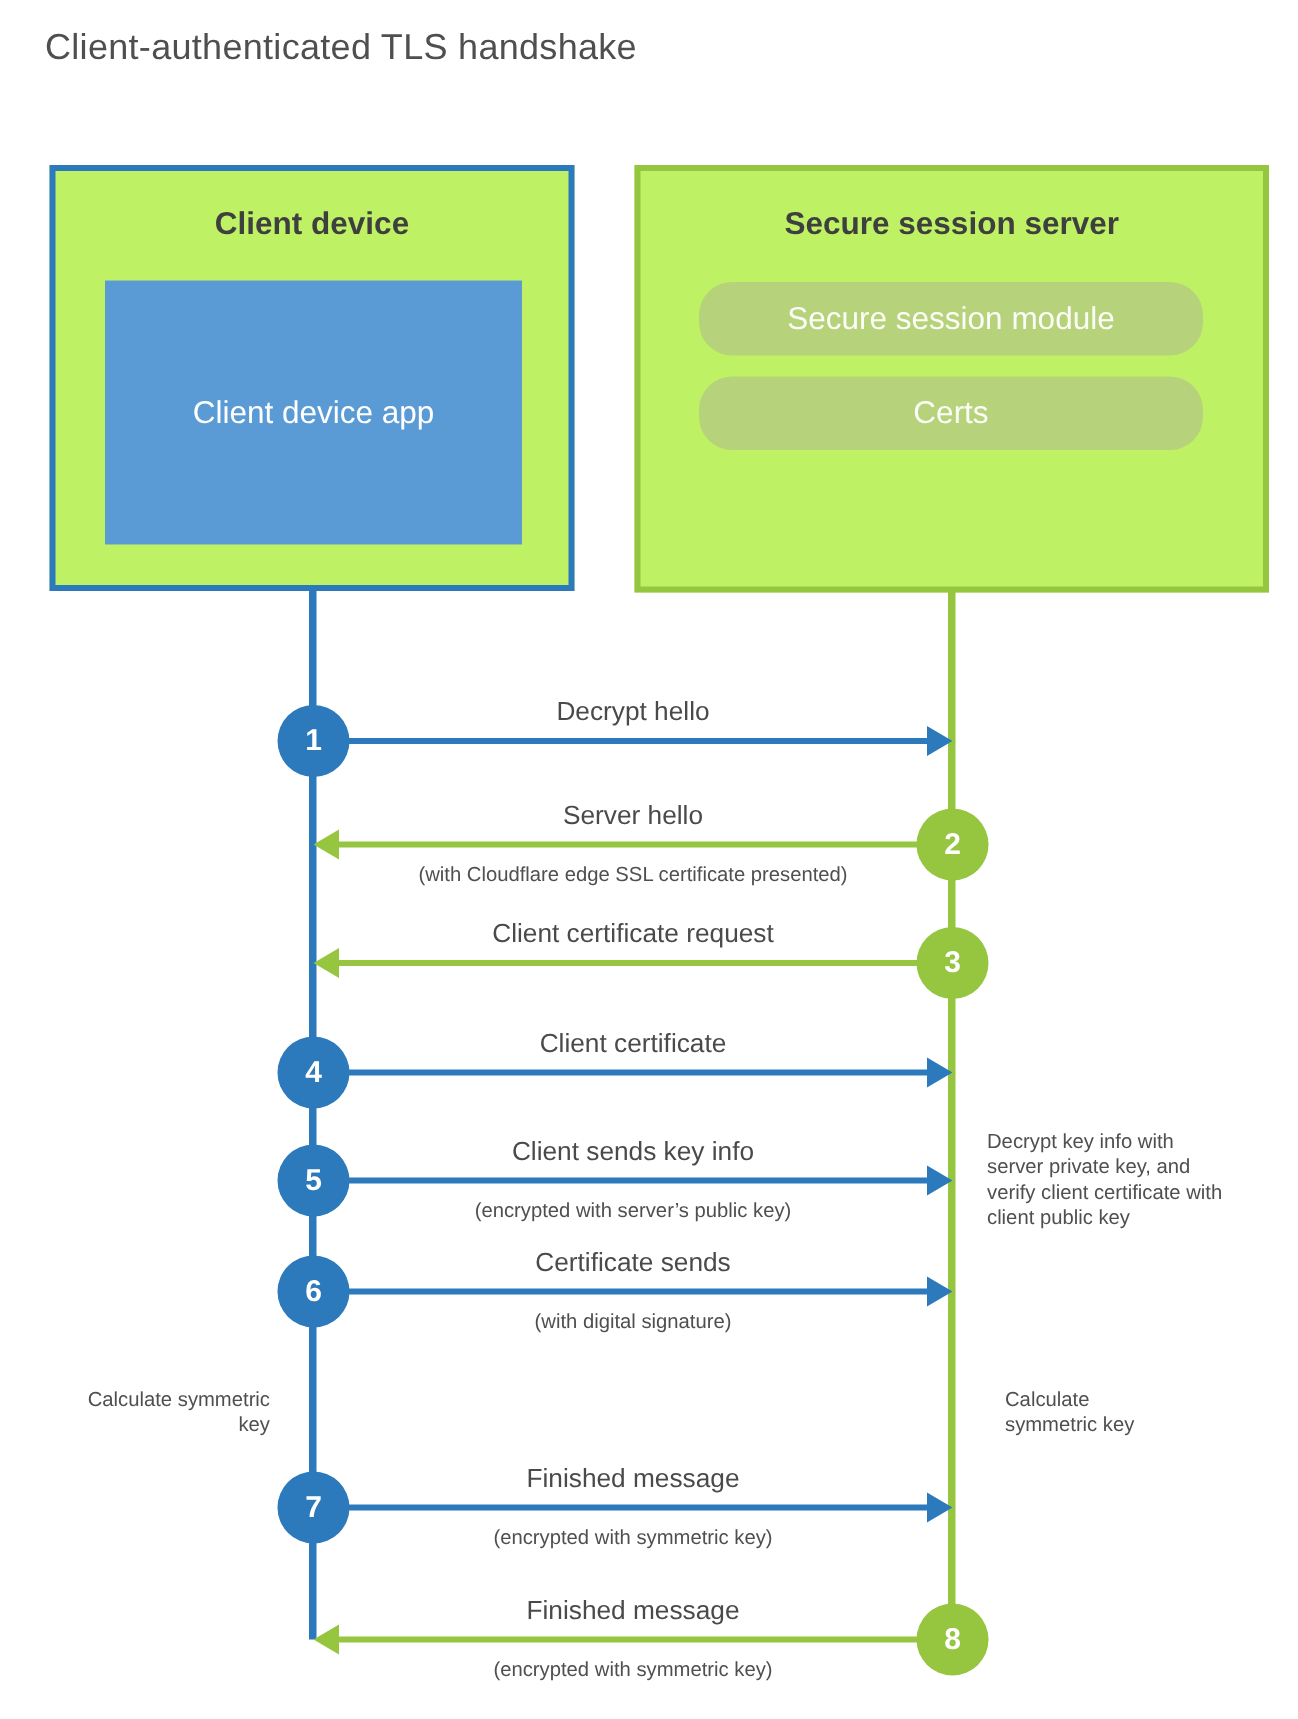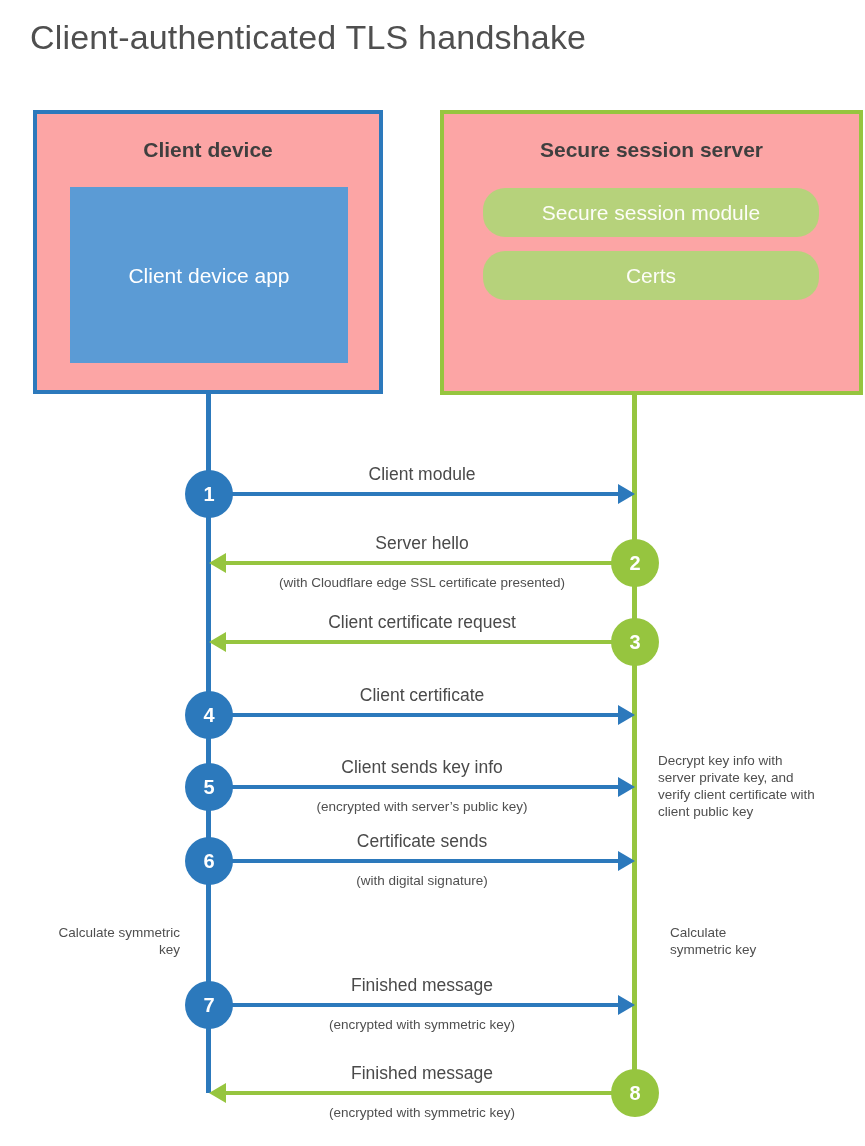--- a/index.html
+++ b/index.html
@@ -9,27 +9,27 @@
     --server-fill:#b6d27b;
     --heading:#3f3f3f;
     --label:#4a4a4a;
   }
   html,body{margin:0;padding:0;background:#fff;}
   body{font-family:"Liberation Sans","DejaVu Sans",sans-serif;}
   .canvas{position:relative;width:865px;height:1146px;background:#ffffff;overflow:hidden;}
 
   .page-title{
     position:absolute;left:30px;top:18px;
-    font-size:34px;font-weight:300;color:#4f4f4f;letter-spacing:.2px;
+    font-size:24px;font-weight:300;color:#4f4f4f;letter-spacing:.2px;
   }
 
   
-  .actor-box{position:absolute;top:110px;background:#fca5a5;box-sizing:border-box;}
+  .actor-box{position:absolute;top:110px;background:#bef264;box-sizing:border-box;}
   .client-box{left:33px;width:350px;height:284px;border:4px solid var(--client);}
-  .server-box{left:423px;width:423px;height:285px;border:4px solid var(--server);margin-left:17px;}
+  .server-box{left:423px;width:423px;height:285px;border:4px solid var(--server);}
   .actor-title{
     position:absolute;left:0;right:0;top:24px;text-align:center;
     font-size:21px;font-weight:bold;color:var(--heading);
   }
   .app-box{
     position:absolute;left:33px;top:73px;width:278px;height:176px;
     background:var(--client-fill);display:flex;align-items:center;justify-content:center;
   }
   .app-box span{
     color:#fff;font-size:21px;line-height:27px;text-align:center;max-width:165px;display:block;
@@ -100,21 +100,21 @@
   <div class="actor-box server-box">
     <div class="actor-title">Secure session server</div>
     <div class="module-bar bar-1">Secure session module</div>
     <div class="module-bar bar-2">Certs</div>
   </div>
 
   <div class="lifeline client-lifeline"></div>
   <div class="lifeline server-lifeline"></div>
 
   <div class="step client-step s1">
-    <div class="msg-label">Client module</div>
+    <div class="msg-label">Decrypt hello</div>
     <div class="arrow dir-right">
         <div class="shaft"></div>
         <div class="head"></div>
       </div>
     <div class="circle">1</div>
   </div>
 
   <div class="step server-step s2">
     <div class="msg-label">Server hello</div>
     <div class="arrow dir-left">

